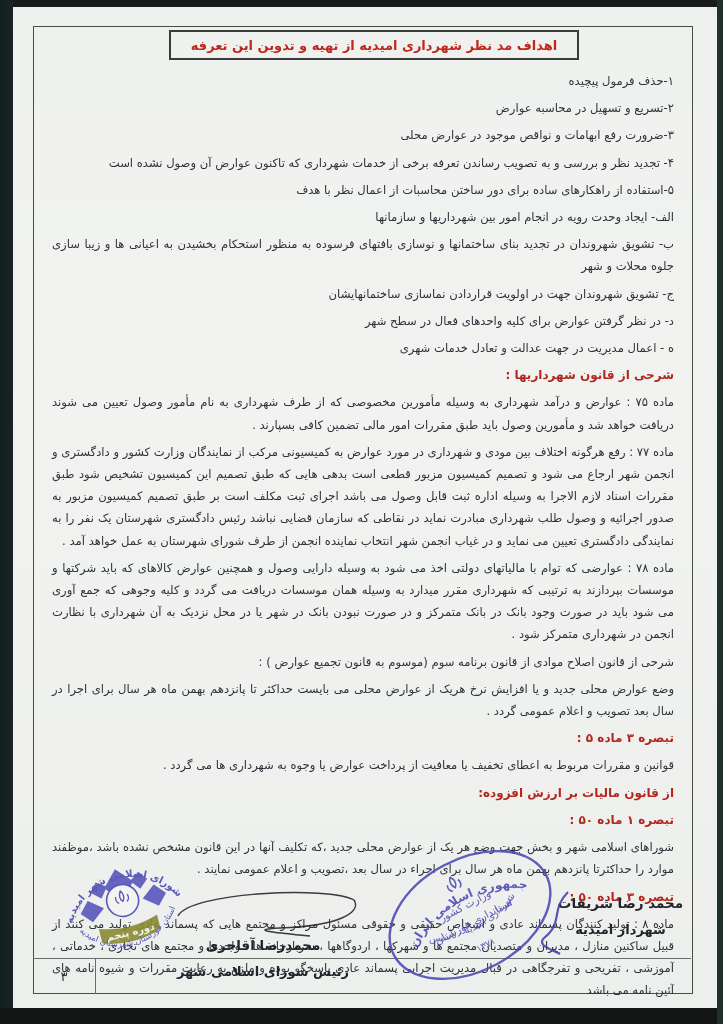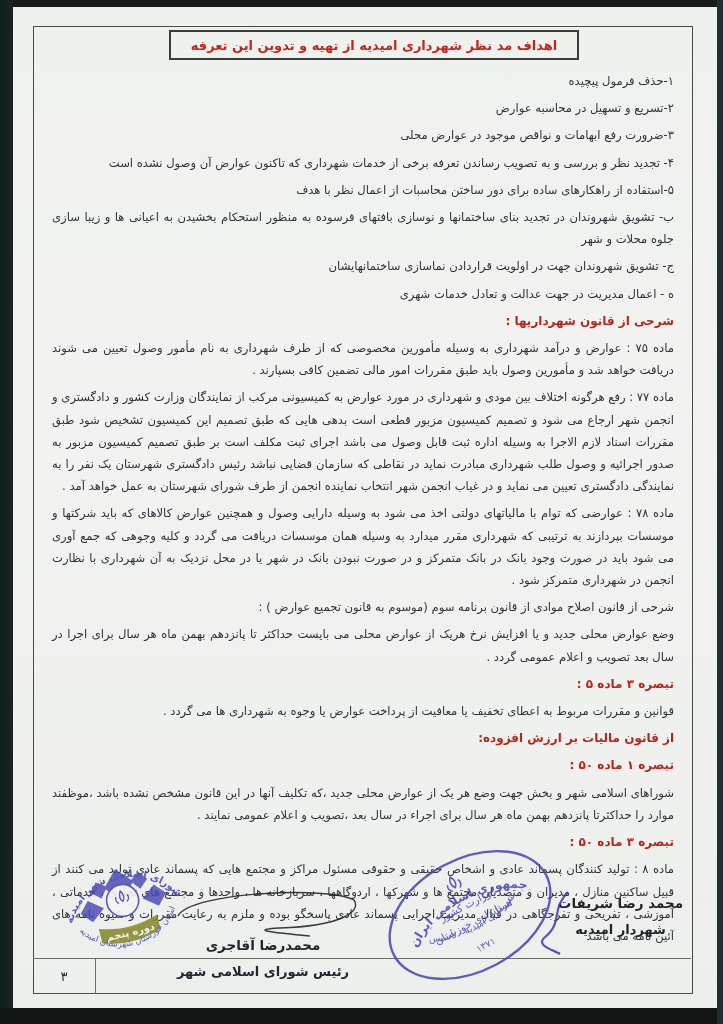--- a/index.html
+++ b/index.html
@@ -78,22 +78,24 @@
     <div class="titlebox">
       <span>اهداف مد نظر شهرداری امیدیه از تهیه و تدوین این تعرفه</span>
     </div>
 
     <div class="doc-body">
       <p class="oneline">۱-حذف فرمول پیچیده</p>
       <p class="oneline">۲-تسریع و تسهیل در محاسبه عوارض</p>
       <p class="oneline">۳-ضرورت رفع ابهامات و نواقص موجود در عوارض محلی</p>
       <p class="oneline">۴- تجدید نظر و بررسی و به تصویب رساندن تعرفه برخی از خدمات شهرداری که تاکنون عوارض آن وصول نشده است</p>
       <p class="oneline">۵-استفاده از راهکارهای ساده برای دور ساختن محاسبات از اعمال نظر با هدف</p>
+      <p class="oneline">الف- ایجاد وحدت رویه در انجام امور بین شهرداریها و سازمانها</p>
       <p>ب- تشویق شهروندان در تجدید بنای ساختمانها و نوسازی بافتهای فرسوده به منظور استحکام بخشیدن به اعیانی ها و زیبا سازی جلوه محلات و شهر</p>
       <p class="oneline">ج- تشویق شهروندان جهت در اولویت قراردادن نماسازی ساختمانهایشان</p>
+      <p class="oneline">د- در نظر گرفتن عوارض برای کلیه واحدهای فعال در سطح شهر</p>
       <p class="oneline">ه - اعمال مدیریت در جهت عدالت و تعادل خدمات شهری</p>
 
       <p class="red-h oneline">شرحی از قانون شهرداریها :</p>
 
       <p><span class="art-label">ماده ۷۵ :</span> <span>عوارض و درآمد شهرداری به وسیله مأمورین مخصوصی که از طرف شهرداری به نام مأمور وصول تعیین می شوند دریافت خواهد شد و مأمورین وصول باید طبق مقررات امور مالی تضمین کافی بسپارند .</span></p>
       <p><span class="art-label">ماده ۷۷ :</span> <span>رفع هرگونه اختلاف بین مودی و شهرداری در مورد عوارض به کمیسیونی  مرکب از نمایندگان وزارت کشور و دادگستری و انجمن شهر ارجاع می شود و تصمیم کمیسیون مزبور قطعی است بدهی هایی که طبق تصمیم این کمیسیون تشخیص شود طبق مقررات اسناد لازم الاجرا به وسیله  اداره ثبت قابل وصول می باشد اجرای ثبت مکلف است بر طبق تصمیم کمیسیون مزبور به صدور اجرائیه و وصول طلب شهرداری مبادرت نماید در نقاطی که سازمان قضایی نباشد رئیس دادگستری شهرستان یک نفر را به نمایندگی دادگستری تعیین می نماید و در غیاب انجمن شهر انتخاب نماینده انجمن از طرف شورای شهرستان به عمل خواهد آمد .</span></p>
       <p><span class="art-label">ماده ۷۸ :</span> <span>عوارضی که توام با مالیاتهای دولتی اخذ می شود به وسیله دارایی وصول و همچنین عوارض کالاهای که باید شرکتها و موسسات بپردازند به ترتیبی که شهرداری مقرر میدارد به وسیله همان موسسات دریافت می گردد و کلیه وجوهی که جمع آوری می شود باید در صورت وجود بانک در بانک متمرکز و در صورت نبودن بانک در شهر یا در محل نزدیک به آن شهرداری با نظارت انجمن در شهرداری متمرکز شود .</span></p>
 
       <p class="blk-h oneline">شرحی از قانون اصلاح موادی از قانون برنامه سوم (موسوم به قانون تجمیع عوارض ) :</p>
 

